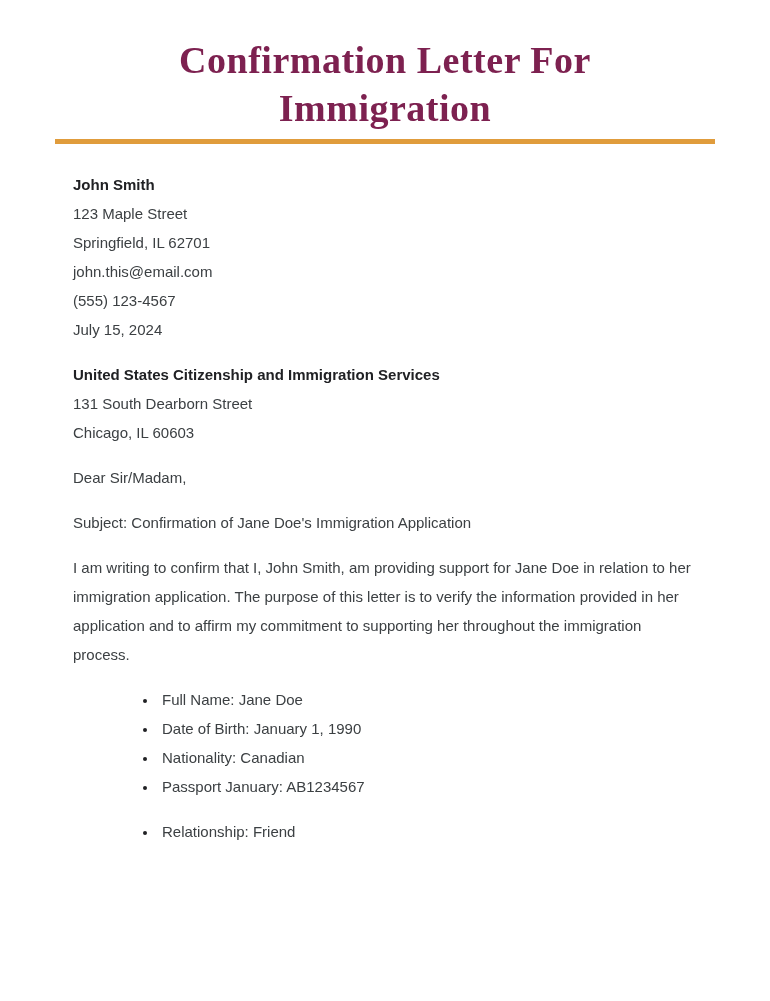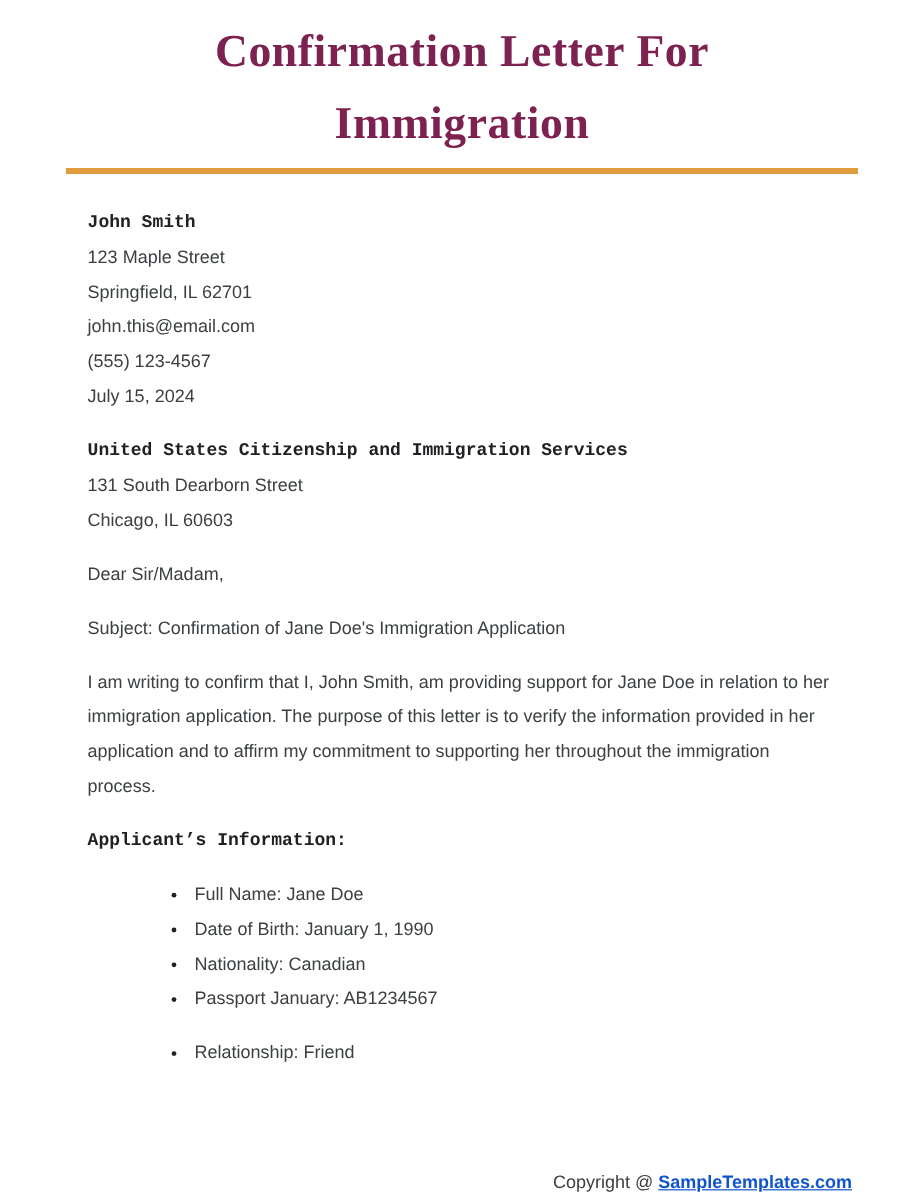--- a/index.html
+++ b/index.html
@@ -10,47 +10,46 @@
     font-family: "Liberation Sans", sans-serif;
     overflow: hidden;
   }
   .page {
     position: relative;
     width: 770px;
     height: 1001px;
     background: #ffffff;
   }
   .doc-title {
-    margin: 13px auto 0;
+    margin: 36px auto 0;
     max-width: 560px;
     text-align: center;
     font-family: "Liberation Serif", serif;
     font-weight: 700;
     font-size: 38px;
-    line-height: 60px;
+    line-height: 48px;
     color: #7d2150;
     letter-spacing: 0.5px;
   }
   .title-divider {
     width: 660px;
     height: 5px;
     margin: 7px auto 0;
     background: #e09c3c;
   }
   .content {
     padding: 26px 73px 0;
     color: #3c4043;
     font-size: 15px;
   }
   .line { line-height: 29px; }
   .block { margin-bottom: 16px; }
   .bold-line {
     font-weight: 700;
     color: #202124;
-    font-family: Liberation Mono, monospace;
   }
   ul.info-list {
     list-style: disc;
     margin: 0 0 16px;
     padding-left: 49px;
   }
   ul.info-list li {
     line-height: 29px;
     padding-left: 4px;
     margin-left: 36px;
@@ -101,23 +100,20 @@
     <div class="block">
       <div class="line">Dear Sir/Madam,</div>
     </div>
 
     <div class="block">
       <div class="line">Subject: Confirmation of Jane Doe's Immigration Application</div>
     </div>
 
     <p class="body-paragraph">I am writing to confirm that I, John Smith, am providing support for Jane Doe in relation to her immigration application. The purpose of this letter is to verify the information provided in her application and to affirm my commitment to supporting her throughout the immigration process.</p>
 
-    <div class="block">
-      <div class="line bold-line">Applicant’s Information:</div>
-    </div>
 
     <ul class="info-list">
       <li>Full Name: Jane Doe</li>
       <li>Date of Birth: January 1, 1990</li>
       <li>Nationality: Canadian</li>
       <li>Passport January: AB1234567</li>
     </ul>
 
 
     <ul class="info-list">

